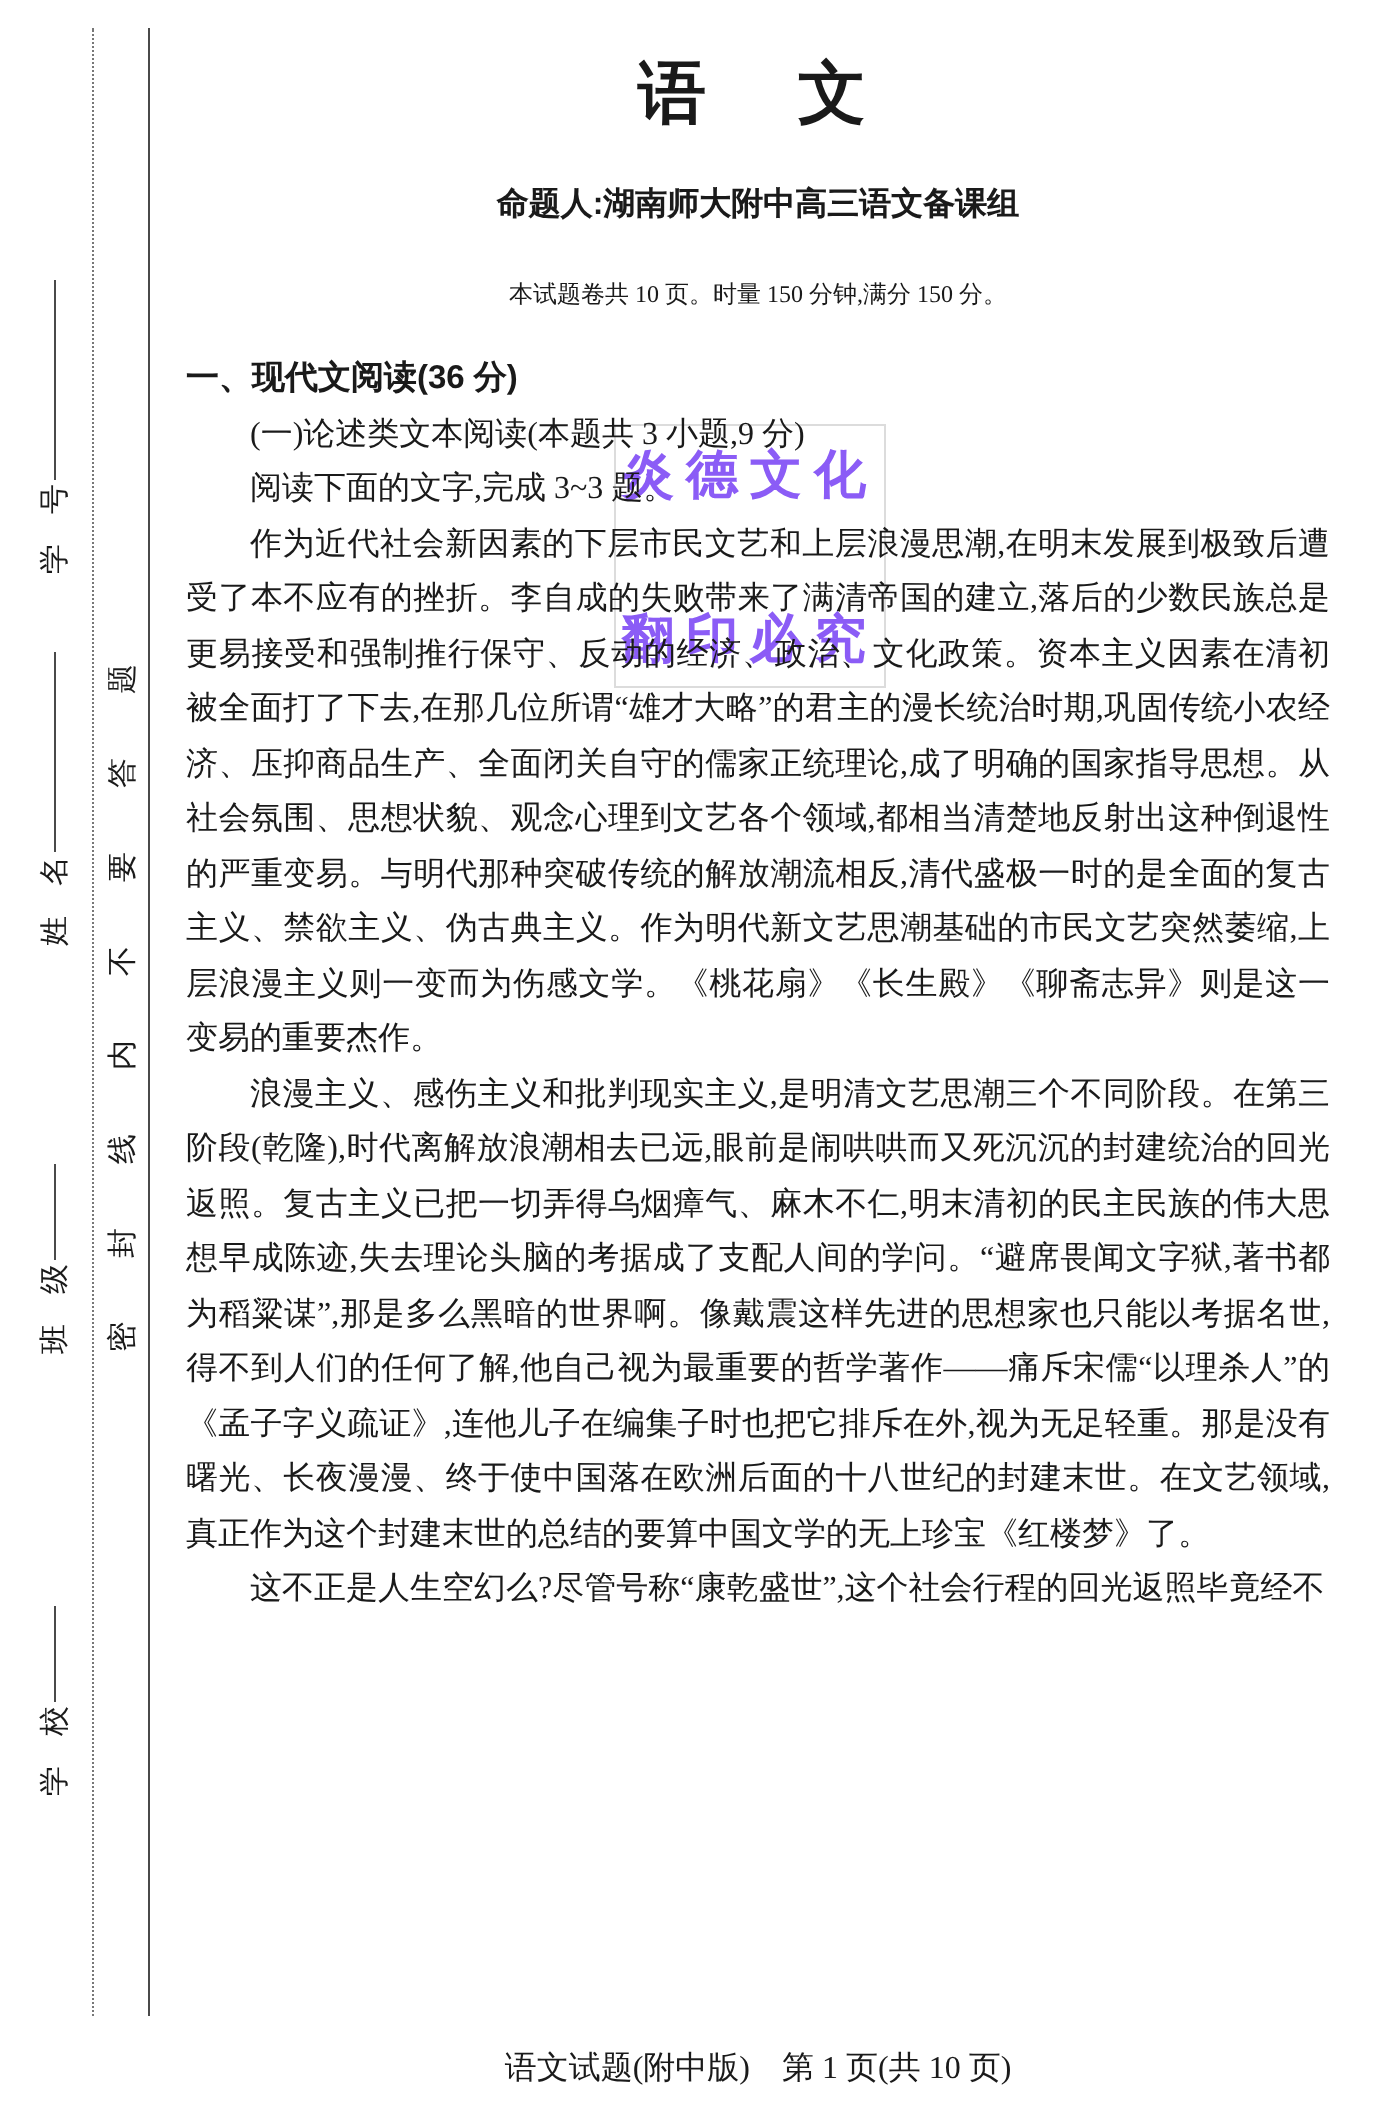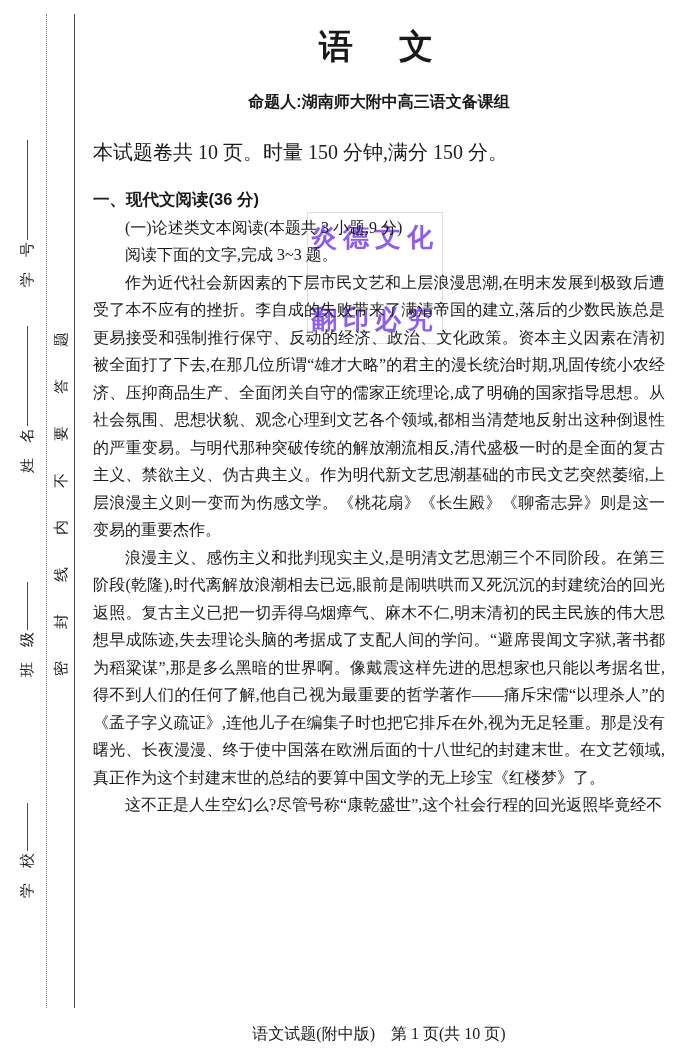--- a/index.html
+++ b/index.html
@@ -63,21 +63,21 @@
   .h-line1 .examname{font-weight:600;}
   .h-subject{
     margin-top:24px;text-align:center;font-size:34px;font-weight:bold;
     letter-spacing:6px;
     font-family:"Liberation Sans","DejaVu Sans",sans-serif;
   }
   .h-setter{
     margin-top:22px;text-align:center;font-size:16px;font-weight:bold;
     font-family:"Liberation Sans","DejaVu Sans",sans-serif;
   }
-  .h-meta{margin-top:26px;text-align:left;font-size:20px;}
+  .h-meta{margin-top:26px;text-align:center;font-size:12px;}
   .sec-head{
     margin-top:20px;font-size:16.5px;font-weight:bold;line-height:27.5px;
     font-family:"Liberation Sans","DejaVu Sans",sans-serif;
   }
   .sub-head,.task{font-size:16px;line-height:27.5px;text-indent:2em;}
   .para{
     margin:0;font-size:16px;line-height:27.5px;text-indent:2em;
     text-align:justify;text-justify:inter-ideograph;
   }
   .quote{

